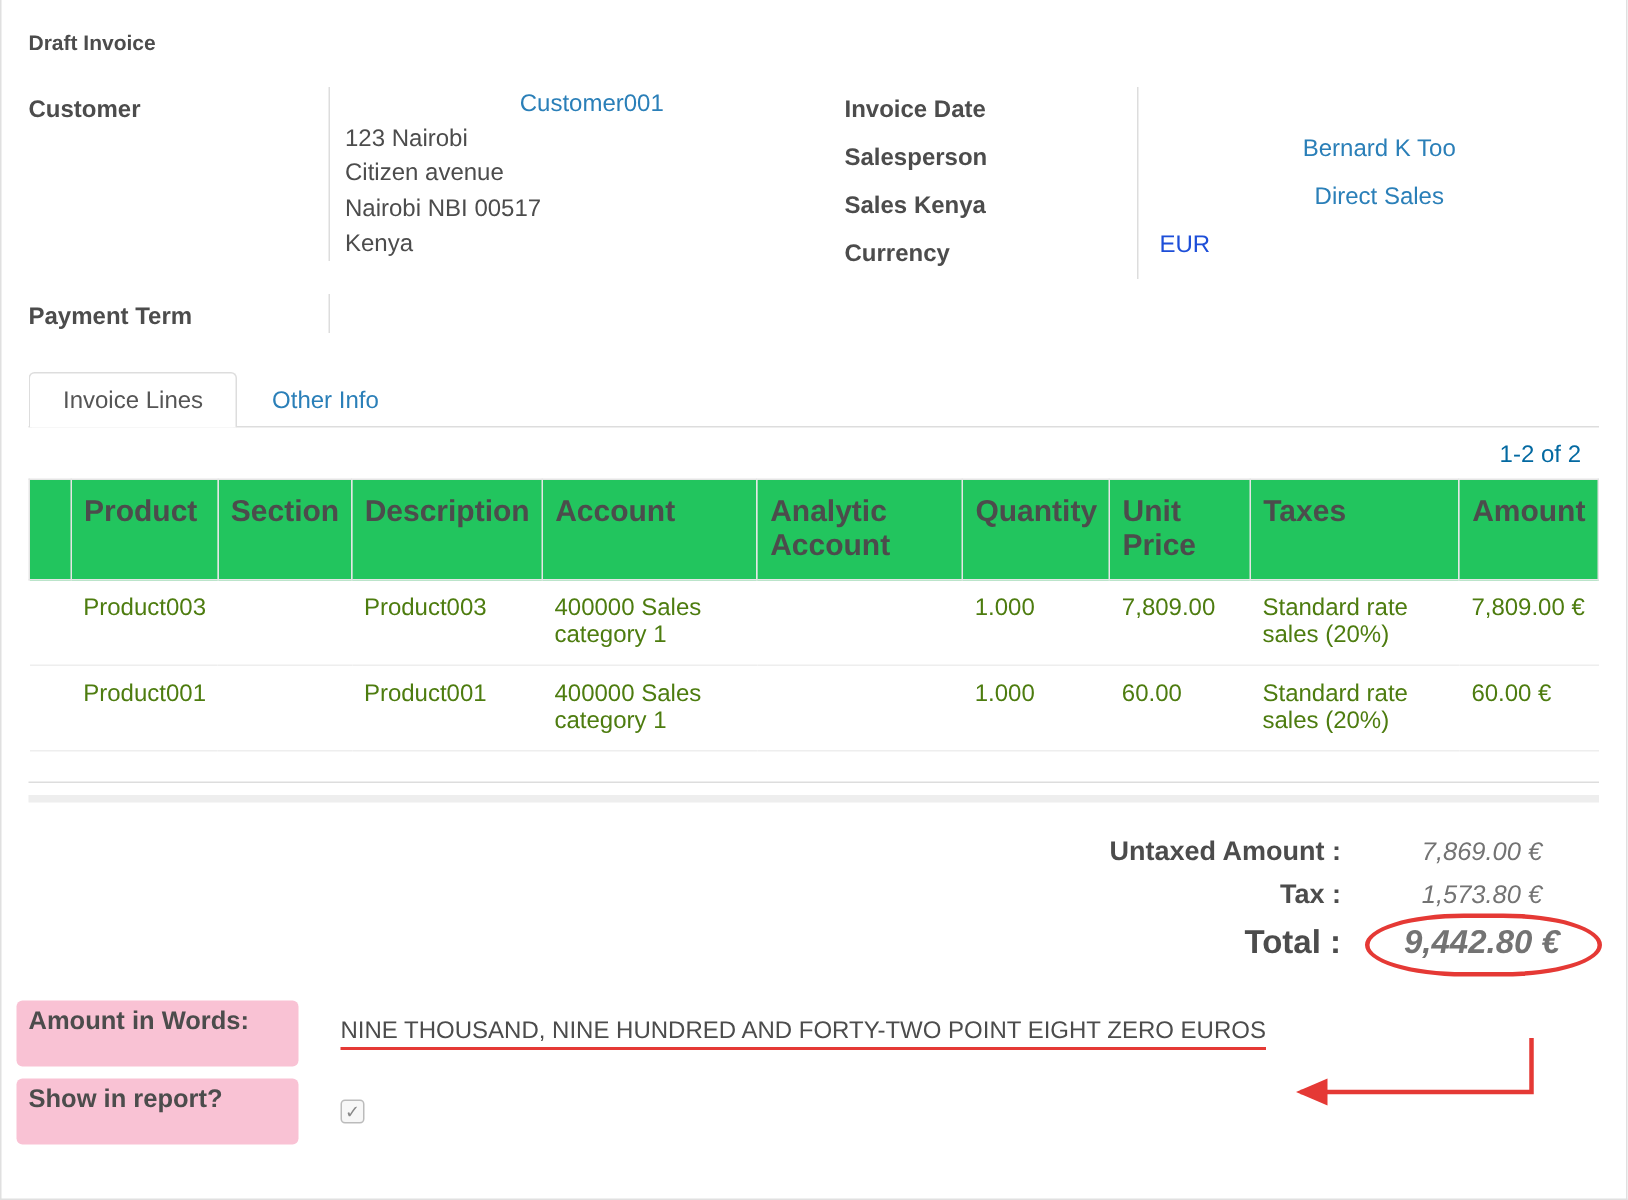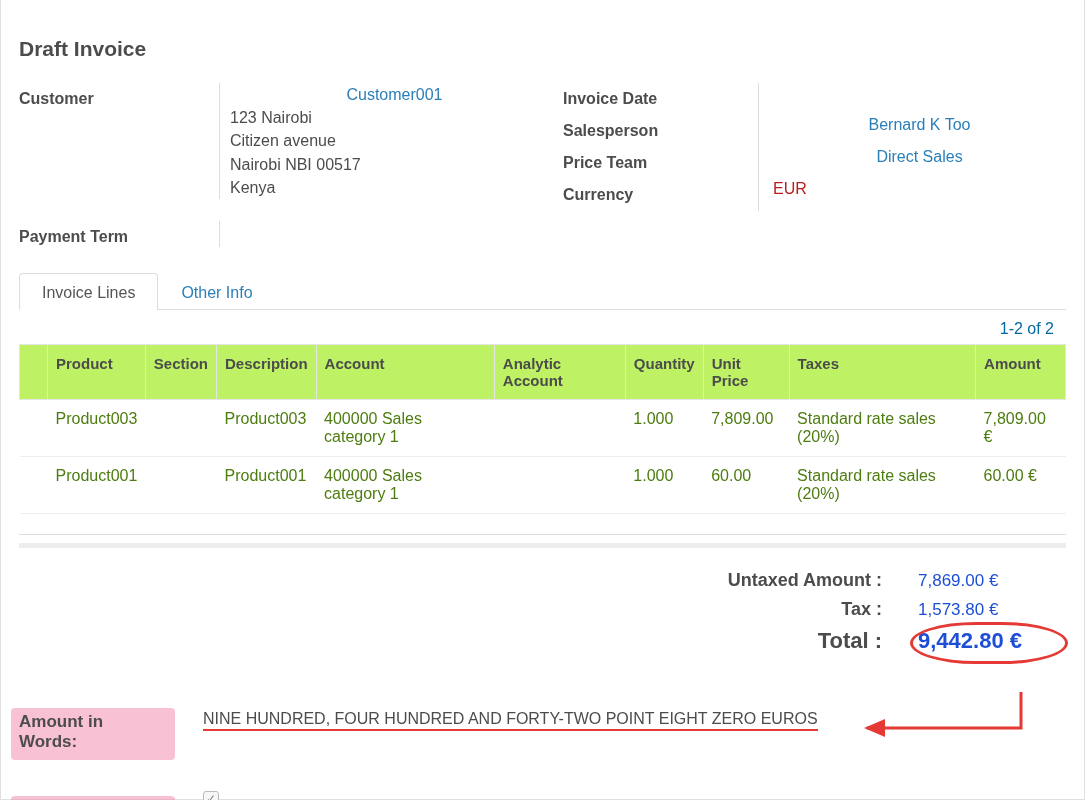--- a/index.html
+++ b/index.html
@@ -14,45 +14,44 @@
     overflow: hidden;
   }
   .page {
     border: 1px solid #e0e0e0;
     border-top: none;
     padding: 20px 18px 10px 18px;
     height: 100%;
     position: relative;
   }
   .title {
-    font-size: 21px;
+    font-size: 14px;
     font-weight: bold;
     color: #4c4c4c;
     margin-bottom: 22px;
-    margin-top: 17px;
   }
   .header-row {
     display: flex;
     align-items: flex-start;
     margin-bottom: 8px;
   }
   .col-left-labels { width: 200px; flex-shrink: 0; }
   .col-left-values { width: 340px; flex-shrink: 0; border-left: 1px solid #ddd; padding-left: 10px; }
   .col-right-labels { width: 200px; flex-shrink: 0; border-right: 1px solid #ddd; padding-right: 10px; padding-left: 4px;}
   .col-right-values { flex: 1; padding-left: 14px; }
   .label {
     font-weight: bold;
     color: #4c4c4c;
     font-size: 16px;
     line-height: 1.5;
     padding: 4px 0;
   }
   .value {
     font-size: 16px;
-    color: #b91c1c;
+    color: #1d4ed8;
     line-height: 1.5;
     padding: 4px 0;
   }
   .link { color: #2a7fb8; text-align: center; }
   .addr div { line-height: 1.45; font-size: 16px; }
   .payment-row { margin-top: 10px; }
 
   
   .tabs {
     display: flex;
@@ -83,23 +82,23 @@
     font-size: 16px;
     color: #0369a1;
   }
 
   
   table.lines {
     width: 100%;
     border-collapse: collapse;
   }
   table.lines thead th {
-    background: #bef264;
+    background: #22c55e;
     font-weight: bold;
-    font-size: 15px;
+    font-size: 20px;
     color: #4c4c4c;
     text-align: left;
     padding: 10px 8px;
     border: 1px solid #e5e5e5;
     vertical-align: top;
   }
   table.lines thead th.h-handle { width: 28px; }
   table.lines td {
     padding: 10px 8px;
     font-size: 16px;
@@ -112,25 +111,25 @@
   
   .totals {
     margin-top: 18px;
     text-align: right;
     padding-right: 8px;
   }
   .totals .trow {
     display: flex;
     justify-content: flex-end;
     align-items: baseline;
-    gap: 36px;
+    gap: 24px;
     padding: 4px 0;
   }
   .totals .tlbl { font-weight: bold; font-size: 18px; color: #4c4c4c; }
-  .totals .tval { width: 140px; text-align: left; font-size: 17px; color: #1d4ed8; }
+  .totals .tval { width: 140px; text-align: center; font-size: 17px; color: #737373; font-style: italic; }
   .totals .trow.total .tlbl { font-size: 22px; }
   .totals .trow.total .tval { font-size: 22px; font-weight: bold; position: relative; }
 
   
   .circle {
     position: absolute;
     border: 3px solid #e53935;
     border-radius: 50% / 60%;
     right: -10px;
     top: -6px;
@@ -145,28 +144,27 @@
     display: flex;
     flex-direction: column;
     gap: 8px;
   }
   .brow {
     display: flex;
     align-items: center;
   }
   .hl-label {
     background: rgba(244, 143, 177, 0.55);
-    padding: 4px 10px 8px 8px;
+    padding: 4px 10px 20px 8px;
     border-radius: 4px;
     font-weight: bold;
     font-size: 17px;
     color: #4c4c4c;
-    width: 164px;
+    width: 188px;
     margin-left: -8px;
-    margin-top: 28px;
   }
   .bval-cell {
     margin-left: 28px;
     font-size: 16px;
     color: #4c4c4c;
     position: relative;
   }
   .underline-red {
     border-bottom: 2px solid #e53935;
     padding-bottom: 1px;
@@ -204,21 +202,21 @@
     <div class="col-left-values addr">
       <div class="link">Customer001</div>
       <div>123 Nairobi</div>
       <div>Citizen avenue</div>
       <div>Nairobi NBI 00517</div>
       <div>Kenya</div>
     </div>
     <div class="col-right-labels">
       <div class="label">Invoice Date</div>
       <div class="label">Salesperson</div>
-      <div class="label">Price Team</div>
+      <div class="label">Sales Kenya</div>
       <div class="label">Currency</div>
     </div>
     <div class="col-right-values">
       <div class="value" style="min-height:26px"></div>
       <div class="value link">Bernard K Too</div>
       <div class="value link">Direct Sales</div>
       <div class="value">EUR</div>
     </div>
   </div>
 
@@ -307,21 +305,21 @@
         <path d="M0,0 L7,3 L0,6 Z" fill="#e53935"></path>
       </marker>
     </defs>
     <path d="M170,0 L170,36 L16,36" stroke="#e53935" stroke-width="3" fill="none" marker-end="url(#arrowhead)"></path>
   </svg>
 
   <div class="bottom-section">
     <div class="brow">
       <div class="hl-label">Amount in Words:</div>
       <div class="bval-cell">
-        <span class="underline-red">NINE HUNDRED, FOUR HUNDRED AND FORTY-TWO POINT EIGHT ZERO EUROS</span>
+        <span class="underline-red">NINE THOUSAND, NINE HUNDRED AND FORTY-TWO POINT EIGHT ZERO EUROS</span>
       </div>
     </div>
     <div class="brow">
       <div class="hl-label">Show in report?</div>
       <div class="bval-cell">
         <span class="chk">✓</span>
       </div>
     </div>
   </div>
 

